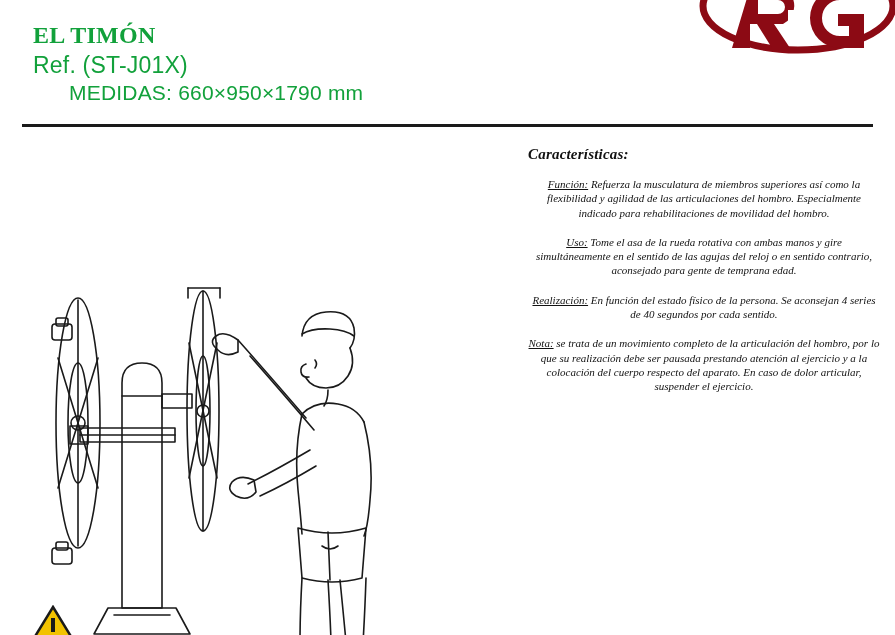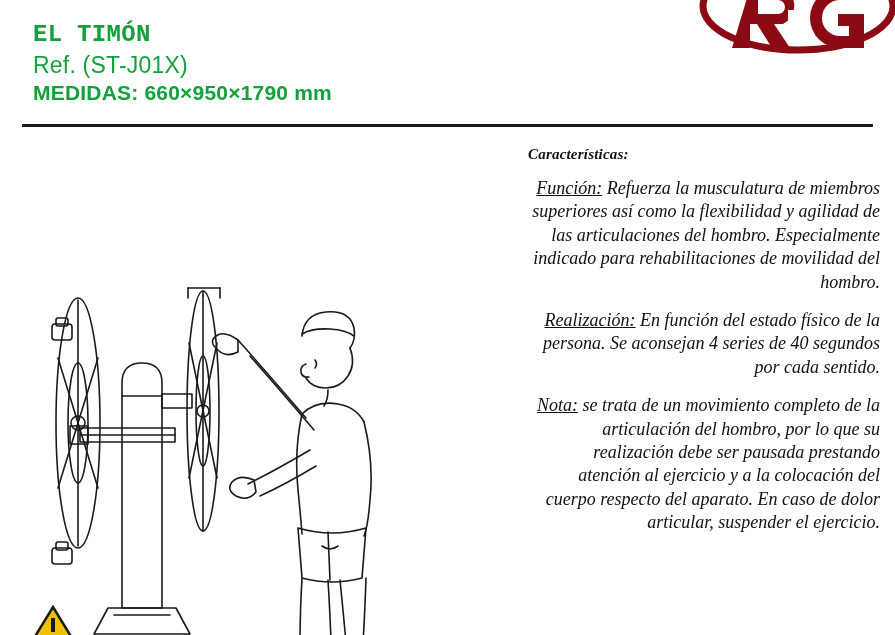--- a/index.html
+++ b/index.html
@@ -23,36 +23,37 @@
     height: 122px;
   }
   #title-block {
     position: absolute;
     left: 33px;
     top: 20px;
     color: #12a13b;
     line-height: 1.28;
   }
   #title-block .line1 {
-    font-family: Liberation Mono, monospace;
+    font-family: Liberation Serif, serif;
     font-size: 24px;
     font-weight: bold;
     letter-spacing: 0.3px;
   }
   #title-block .line2 {
     font-family: "Liberation Sans", sans-serif;
     font-size: 23px;
     font-weight: normal;
     letter-spacing: 0.2px;
   }
   #title-block .line3 {
     font-family: "Liberation Sans", sans-serif;
     font-size: 21px;
-    font-weight: bold;
+    font-weight: normal;
     letter-spacing: 0.2px;
+    margin-left: 36px;
   }
 
   
   #logo {
     position: absolute;
     right: 0px;
     top: -34px;
     width: 215px;
     height: 100px;
   }
@@ -95,24 +96,24 @@
   #text-column h2 {
     margin: 0 0 14px 0;
     font-family: "Liberation Serif", serif;
     font-size: 15px;
     font-style: italic;
     font-weight: bold;
     letter-spacing: 0.2px;
   }
   .para {
     margin: 0 0 15px 0;
-    font-size: 18px;
+    font-size: 11px;
     line-height: 1.30;
     font-style: italic;
-    text-align: right;
+    text-align: center;
   }
   .para .lead {
     text-decoration: underline;
     font-style: italic;
   }
 
   
   #hazard {
     position: absolute;
     left: 30px;
@@ -235,20 +236,23 @@
     </svg>
   </div>
 
   <div id="text-column">
     <h2>Características:</h2>
 
     <p class="para">
       <span class="lead">Función:</span><span> Refuerza la musculatura de miembros superiores así como la flexibilidad y agilidad de las articulaciones del hombro. Especialmente indicado para rehabilitaciones de movilidad del hombro.</span>
     </p>
 
+    <p class="para">
+      <span class="lead">Uso:</span><span> Tome el asa de la rueda rotativa con ambas manos y gire simultáneamente en el sentido de las agujas del reloj o en sentido contrario, aconsejado para gente de temprana edad.</span>
+    </p>
 
     <p class="para">
       <span class="lead">Realización:</span><span> En función del estado físico de la persona. Se aconsejan 4 series de 40 segundos por cada sentido.</span>
     </p>
 
     <p class="para">
       <span class="lead">Nota:</span><span> se trata de un movimiento completo de la articulación del hombro, por lo que su realización debe ser pausada prestando atención al ejercicio y a la colocación del cuerpo respecto del aparato. En caso de dolor articular, suspender el ejercicio.</span>
     </p>
   </div>
 </div>

